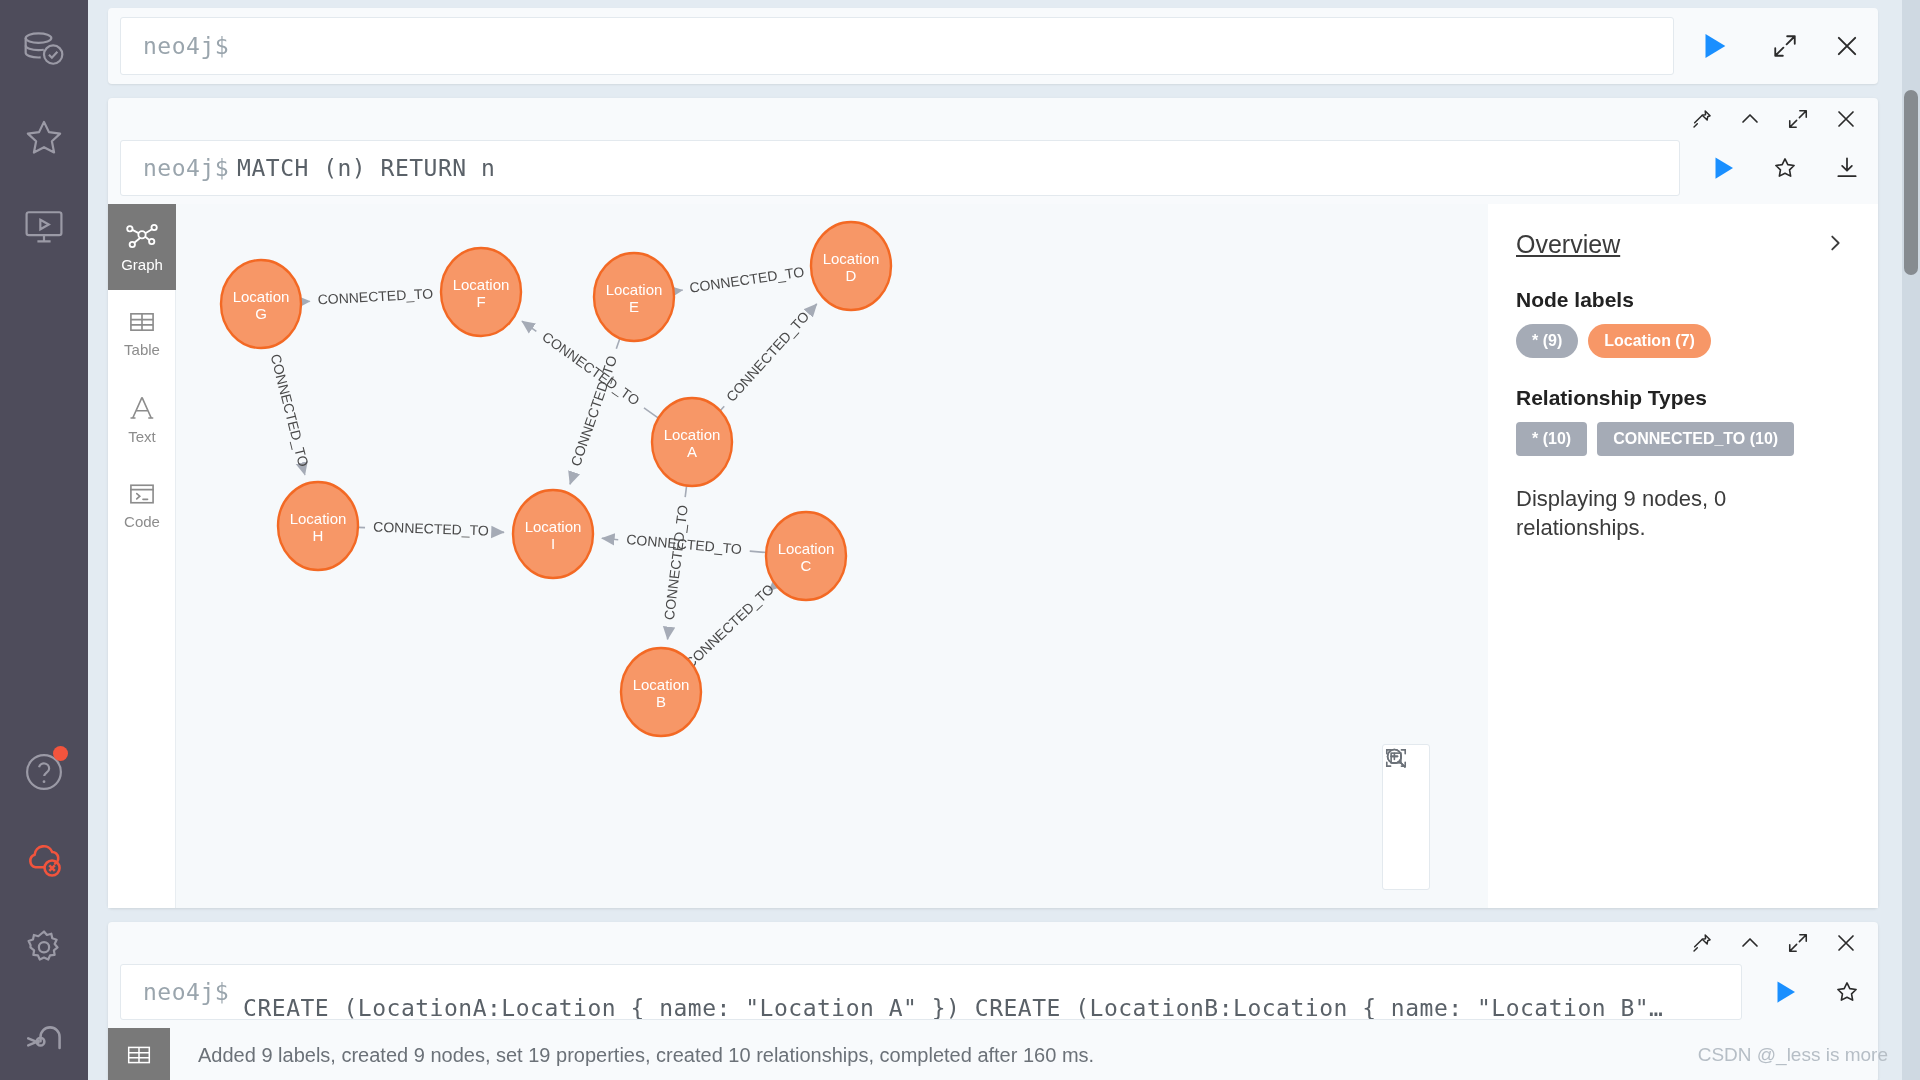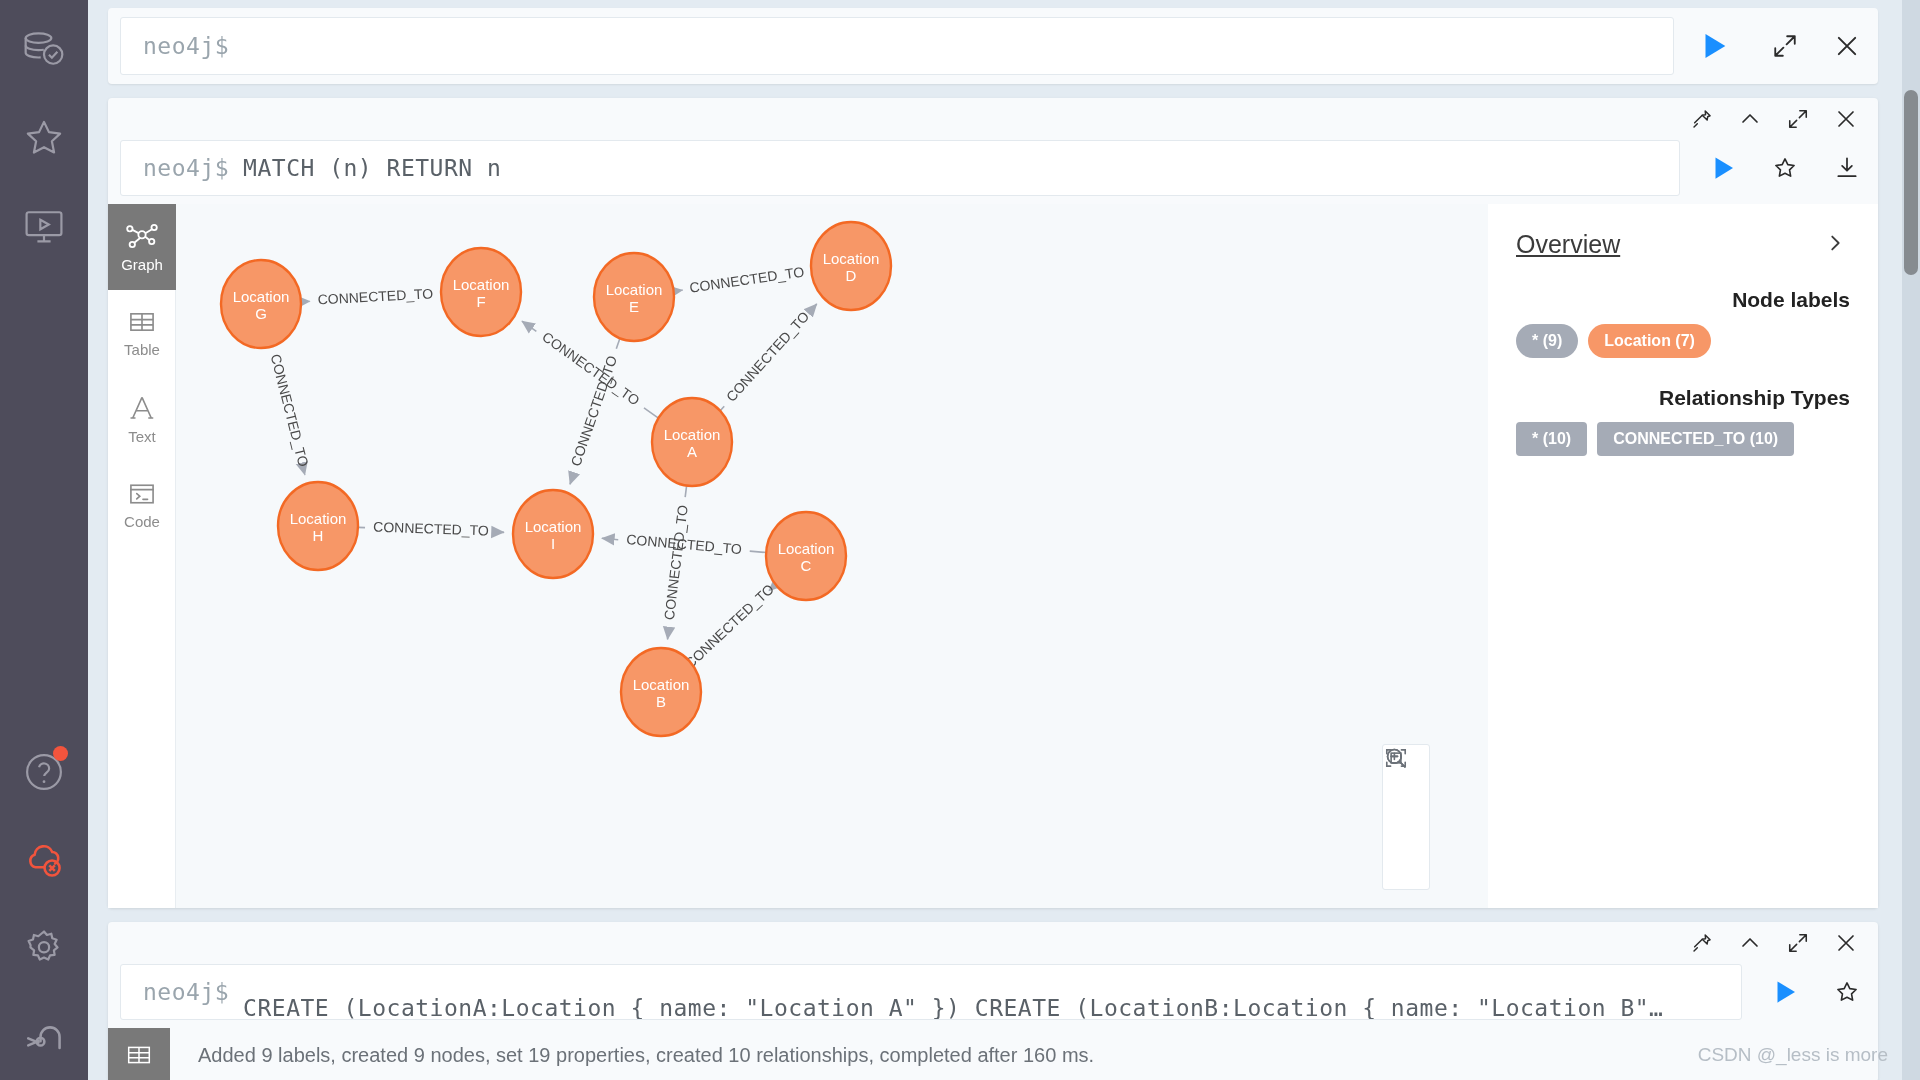--- a/index.html
+++ b/index.html
@@ -138,21 +138,21 @@
   
   .overview {
     width: 390px; flex: 0 0 390px;
     background: #fff;
     padding: 26px 28px 0 28px;
     position: relative;
   }
   .ov-head { display: flex; align-items: flex-start; justify-content: space-between; }
   .ov-title { font-size: 25px; color: #3b3b3b; font-weight: 400; text-decoration: underline; }
   .ov-chev { cursor: pointer; padding: 2px 4px; }
-  .ov-sec { font-size: 21px; font-weight: bold; color: #222; margin-top: 28px; text-align: right; }
+  .ov-sec { font-size: 21px; font-weight: bold; color: #222; margin-top: 28px; }
   .chips { display: flex; flex-wrap: wrap; gap: 10px; margin-top: 12px; }
   .chip {
     color: #fff; font-size: 16px; font-weight: bold;
     padding: 8px 16px; white-space: nowrap; cursor: pointer;
   }
   .chip.round { border-radius: 20px; }
   .chip.rect { border-radius: 4px; }
   .ov-text { font-size: 22px; color: #3b3b3b; margin-top: 28px; line-height: 1.33; }
 
   
@@ -295,21 +295,21 @@
         <div class="tbtn">
           <svg width="24" height="24" viewBox="0 0 24 24" fill="none" stroke="#2b2b2b" stroke-width="1.7" stroke-linecap="round">
             <path d="M5 5l14 14M19 5L5 19"></path>
           </svg>
         </div>
       </div>
 
       <div style="display:flex;align-items:center;">
         <div class="frame-editor" style="flex:1 1 auto;">
           <span class="prompt">neo4j$</span>
-          <span class="prompt q" style="margin-left:14px;">MATCH (n) RETURN n</span>
+          <span class="prompt q" style="margin-left:8px;">MATCH (n) RETURN n</span>
         </div>
         <div class="ed-actions">
           <div class="ed-btn">
             <svg width="30" height="30" viewBox="0 0 24 24">
                 <path d="M6 3.5l14 8.5-14 8.5z" fill="#1a8fff"></path>
               </svg>
           </div>
           <div class="ed-btn">
             <svg width="26" height="26" viewBox="0 0 24 24" fill="none" stroke="#2b2b2b" stroke-width="1.5" stroke-linejoin="round">
               <path d="M12 3.6l2.6 5.3 5.8.8-4.2 4 1 5.8L12 16.8 6.8 19.5l1-5.8-4.2-4 5.8-.8z"></path>
@@ -497,20 +497,21 @@
               <div class="chip round" style="background: rgb(165, 171, 182);">* (9)</div>
               <div class="chip round" style="background: rgb(247, 151, 103);">Location (7)</div>
             </div>
 
           <div class="ov-sec">Relationship Types</div>
           <div class="chips" id="rel-type-chips">
               <div class="chip rect" style="background: rgb(165, 171, 182);">* (10)</div>
               <div class="chip rect" style="background: rgb(165, 171, 182);">CONNECTED_TO (10)</div>
             </div>
 
+          <div class="ov-text">Displaying 9 nodes, 0 relationships.</div>
         </div>
       </div>
     </div>
 
     <div class="frame2">
       <div class="frame-titlebar">
         <div class="tbtn">
           <svg width="22" height="22" viewBox="0 0 24 24" fill="none" stroke="#2b2b2b" stroke-width="1.6" stroke-linecap="round" stroke-linejoin="round">
             <path d="M15.5 3.2l5.3 5.3-2.6 1.1-.6 3.6-5.3-5.3 3.6-.6z"></path>
             <path d="M12.3 7.9L4 16.2M3.3 20.7l3.6-3.6"></path>

